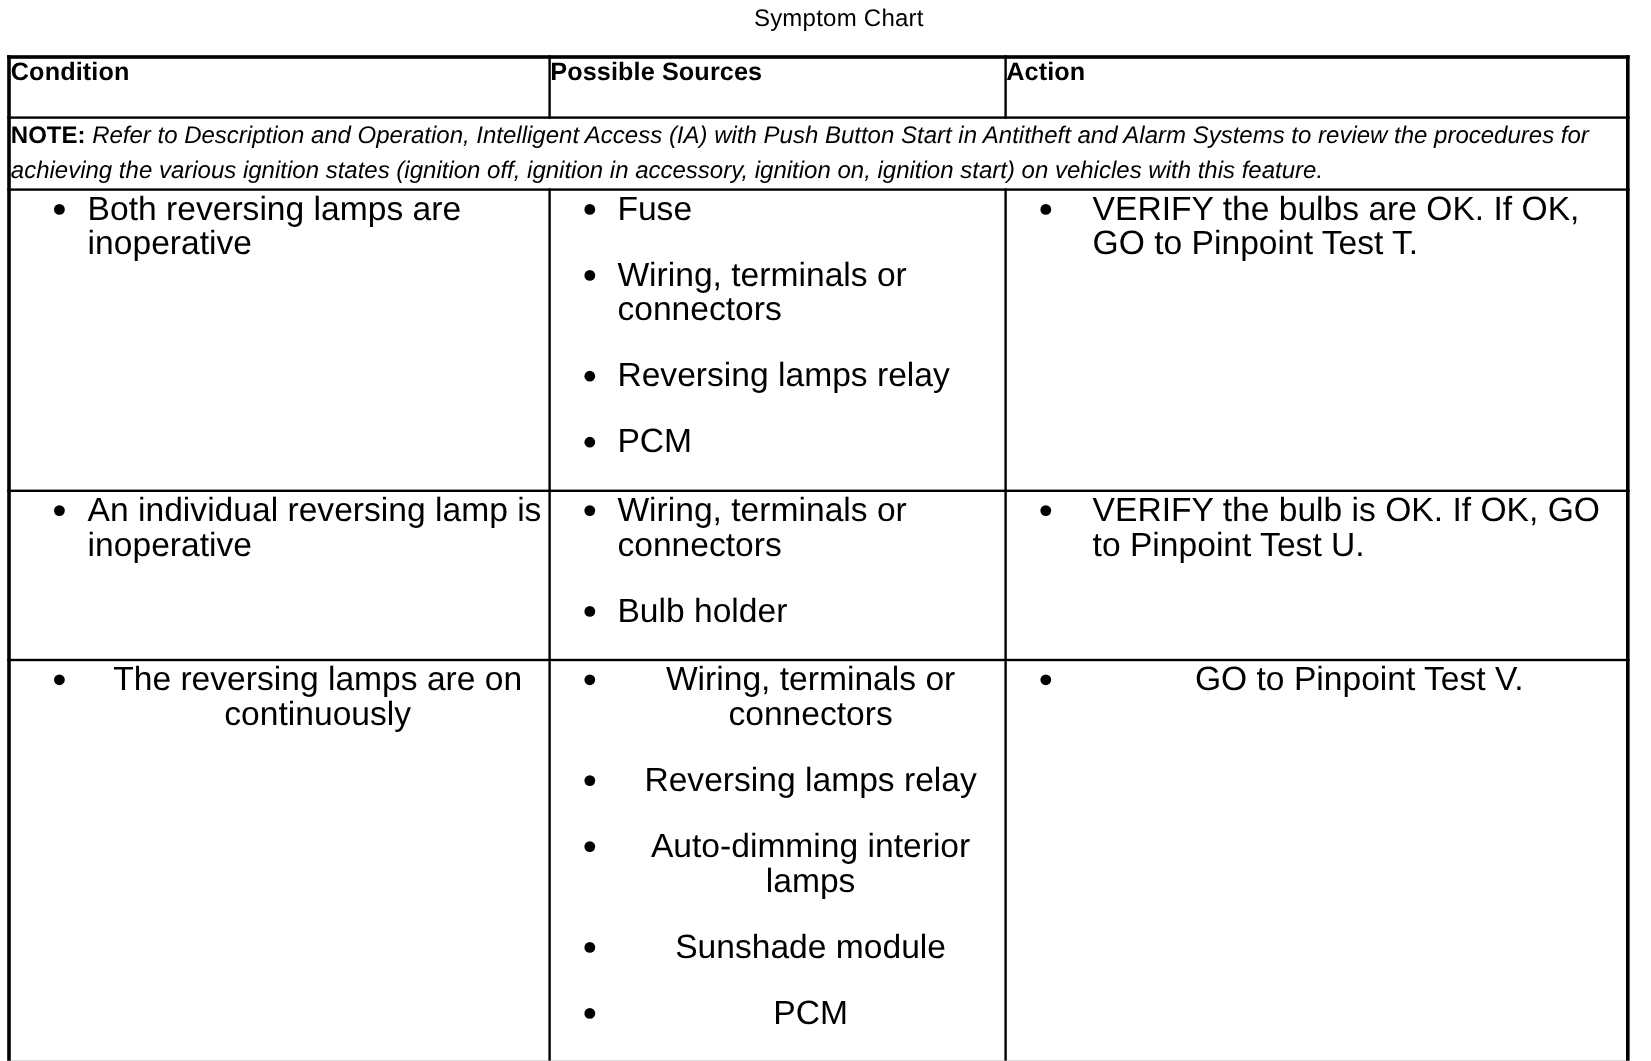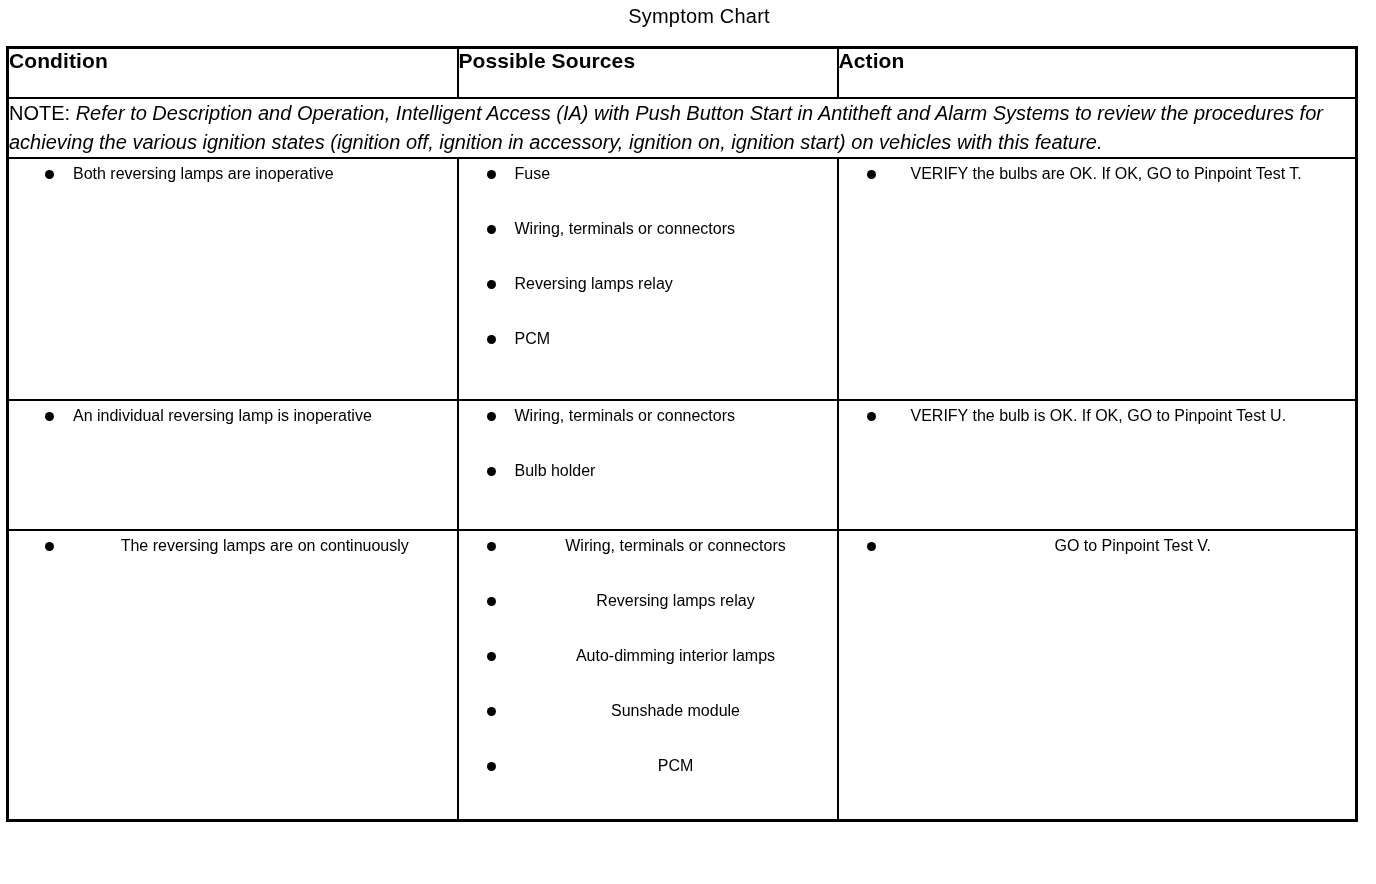--- a/index.html
+++ b/index.html
@@ -70,35 +70,35 @@
 
   
   .note-cell {
     padding: 8px 14px 10px 14px;
     font-size: 20px;
     line-height: 29px;
     font-style: italic;
   }
   .note-label {
     font-style: normal;
-    font-weight: normal;
+    font-weight: bold;
   }
 
   
   .cell {
     padding: 14px 10px 14px 0;
   }
   .bullets {
     list-style: none;
     margin: 0;
     padding: 0;
   }
   .bullets li {
     position: relative;
-    font-size: 16px;
+    font-size: 28px;
     line-height: 29px;
     margin: 0 0 26px 0;
     padding-left: 60px;
   }
   .bullets li:last-child { margin-bottom: 0; }
   .bullets li .dot {
     position: absolute;
     left: 32px;
     top: 11px;
     width: 9px;

